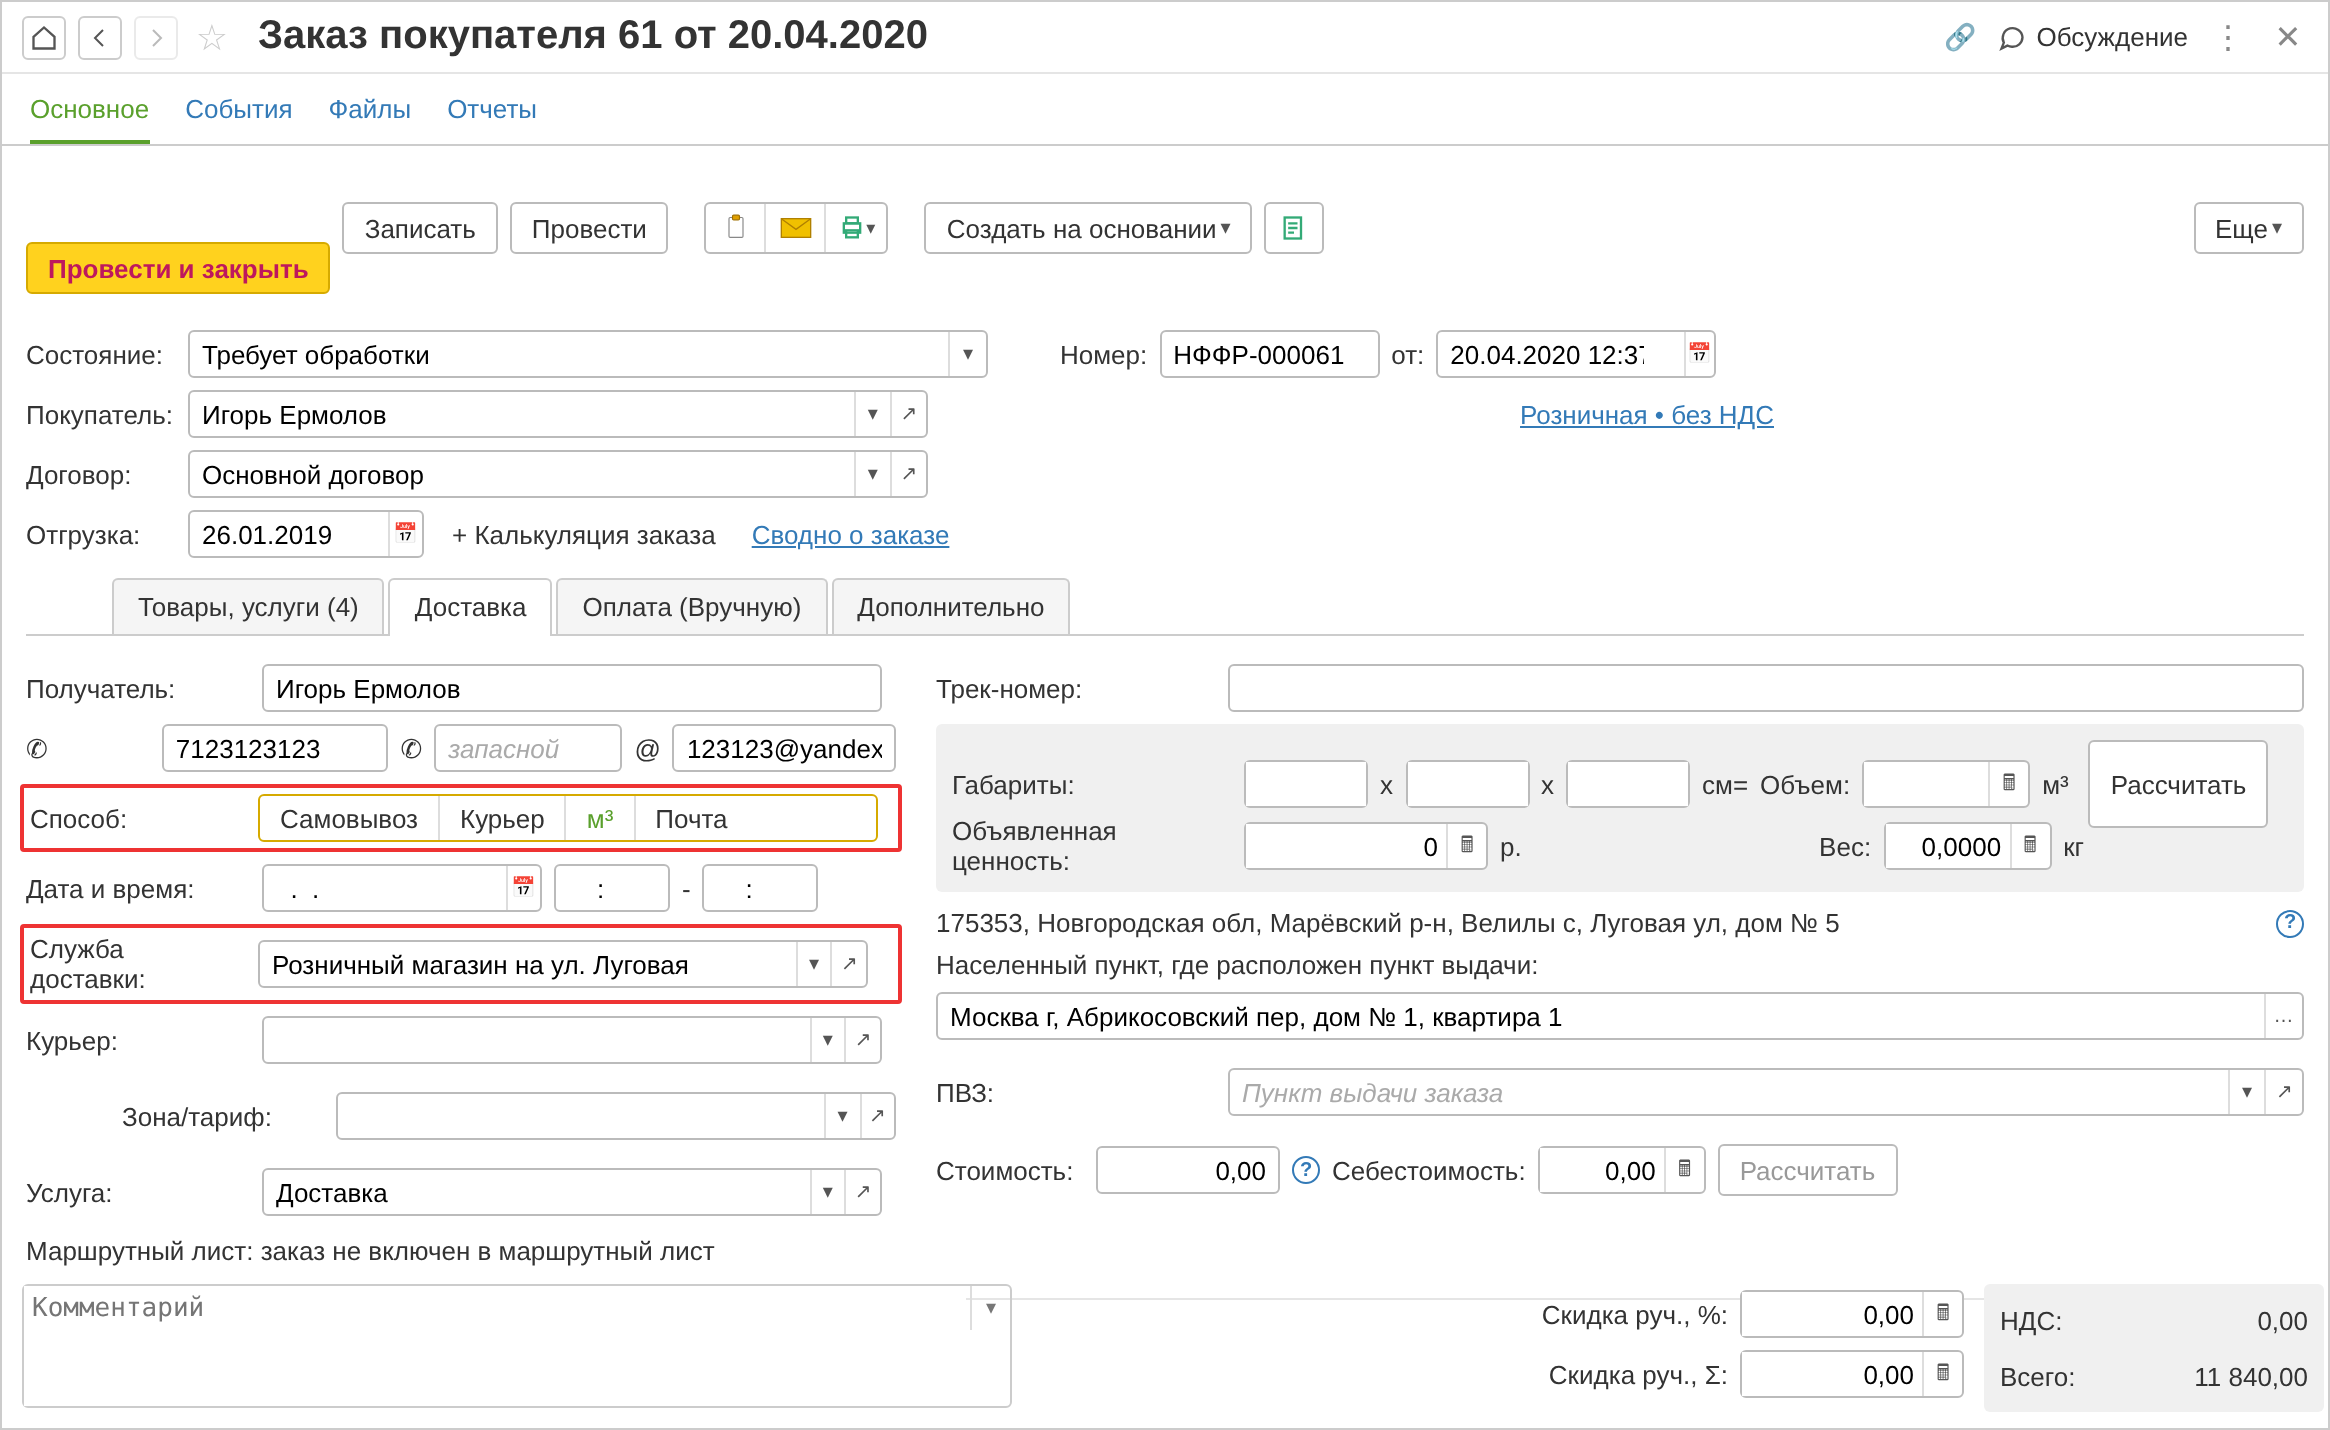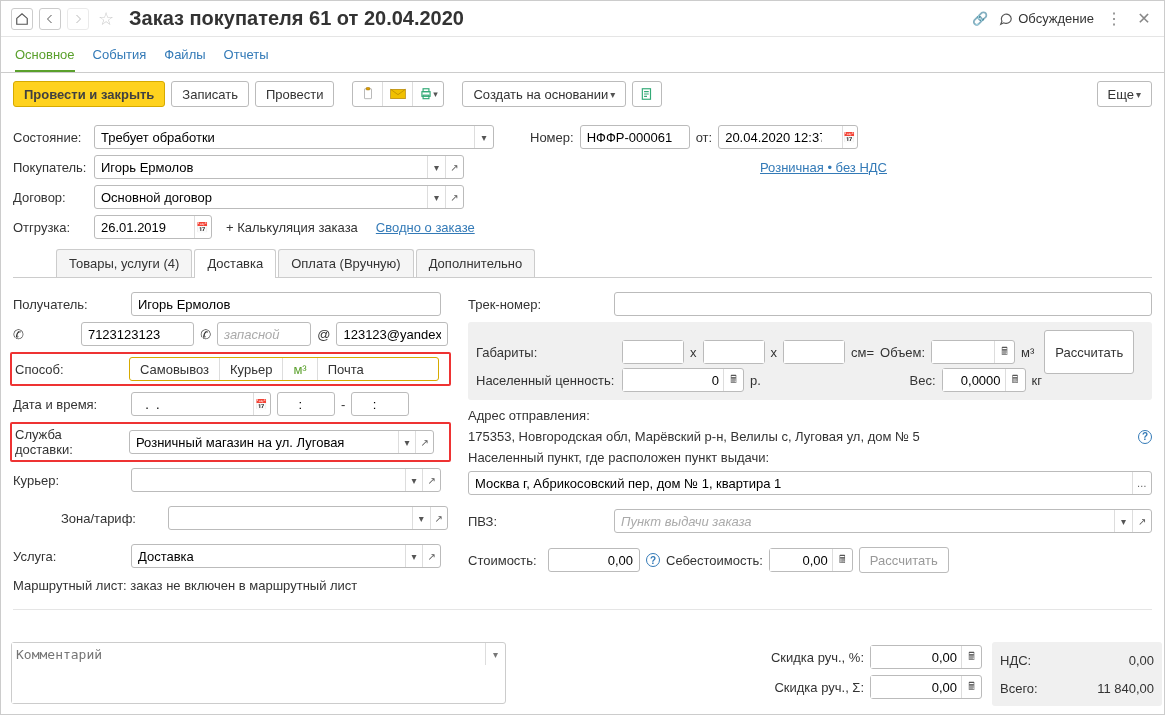--- a/index.html
+++ b/index.html
@@ -13,21 +13,21 @@
   .top-right { display: flex; align-items: center; gap: 10px; }
   .discuss-link { display: flex; align-items: center; gap: 4px; cursor: pointer; color: #333;}
   .close-btn, .kebab-btn { display: inline-flex; align-items: center; justify-content:center; width:20px; height:20px; color:#888; font-size:16px; cursor: pointer; }
 
   .tabnav { display: flex; gap: 18px; padding: 0px 14px; border-bottom: 1px solid #ccc; font-size:13px; }
   .tabnav .titem { padding: 10px 0 8px 0; cursor: pointer; color: #337ab7; }
   .tabnav .titem.active { color: #5aa02c; border-bottom: 2px solid #5aa02c; font-weight: normal; }
 
   .cmdbar { display: flex; align-items: center; padding: 8px 12px; gap: 6px; }
   .btn { display: inline-flex; align-items: center; height: 26px; padding: 0 10px; border: 1px solid #bbb; border-radius: 3px; background: #fff; cursor: pointer;}
-  .btn.primary { background: #ffd21e; border-color: #d6aa00; color: #404040; font-weight: bold;}
+  .btn.primary { background: #ffd21e; border-color: #d6aa00; color: #be185d; font-weight: bold; margin-top: 40px;}
   .btn.small { padding: 0 6px; width: 30px; justify-content: center;}
   .btn.dropdown::after { content: " ▾"; color: #555; font-size: 10px; margin-left:2px;}
   .cmd-group { display: flex; border: 1px solid #bbb; border-radius: 3px; height: 26px; overflow:hidden;}
   .cmd-group .gbtn { display:inline-flex; align-items:center; justify-content:center; width:30px; border-right:1px solid #ddd; cursor:pointer;}
   .cmd-group .gbtn:last-child{border:none;}
   .spacer { flex: 1; }
 
   .form-area { padding: 4px 12px; }
   .row { display: flex; align-items: center; margin: 6px 0; gap: 6px; }
   .lbl { width: 75px; text-align: left; }
@@ -320,39 +320,36 @@
             <span>см=</span>
             <span>Объем:</span>
             <div class="num-in">
                 <input style="">
                 <span class="calc">🖩</span>
               </div>
             <span>м³</span>
             <span class="btn" style="height:44px; display:flex;align-items:center; margin-left:4px;">Рассчитать</span>
           </div>
           <div style="display:flex; align-items:center; gap:6px; width:calc(100% - 102px); margin-top:-46px; padding-top:32px;">
-            <span style="width:140px;">Населенный ценность:</span>
+            <span style="width:140px;">Объявленная ценность:</span>
             <div class="num-in">
                 <input style="width: 100px;" value="0">
                 <span class="calc">🖩</span>
               </div>
             <span>р.</span>
             <span style="flex:1;"></span>
             <span>Вес:</span>
             <div class="num-in">
                 <input value="0,0000" style="">
                 <span class="calc">🖩</span>
               </div>
             <span>кг</span>
           </div>
         </div>
         <div class="row">
-            <span>Адрес отправления:</span>
-          </div>
-        <div class="row">
           <span style="flex:1;">175353, Новгородская обл, Марёвский р-н, Велилы с, Луговая ул, дом № 5</span>
           <span class="help-icon">?</span>
         </div>
         <div class="row">
             <span>Населенный пункт, где расположен пункт выдачи:</span>
           </div>
         <div class="row">
           <div class="input" style="flex:1;">
               <input value="Москва г, Абрикосовский пер, дом № 1, квартира 1" style="">
               <span class="addon">…</span>

